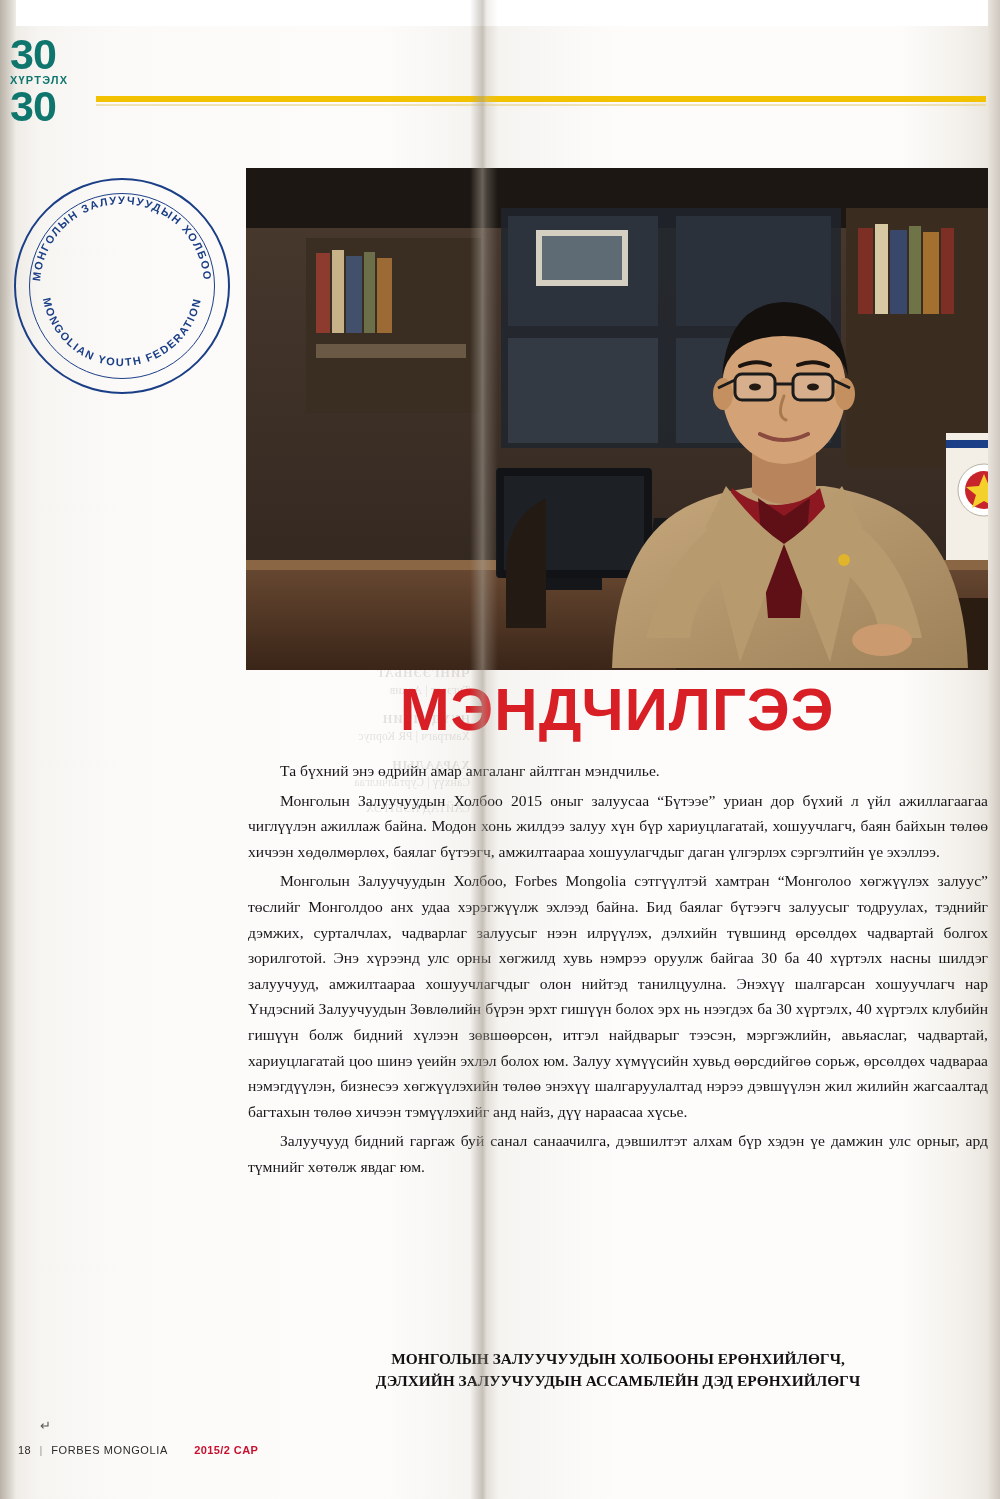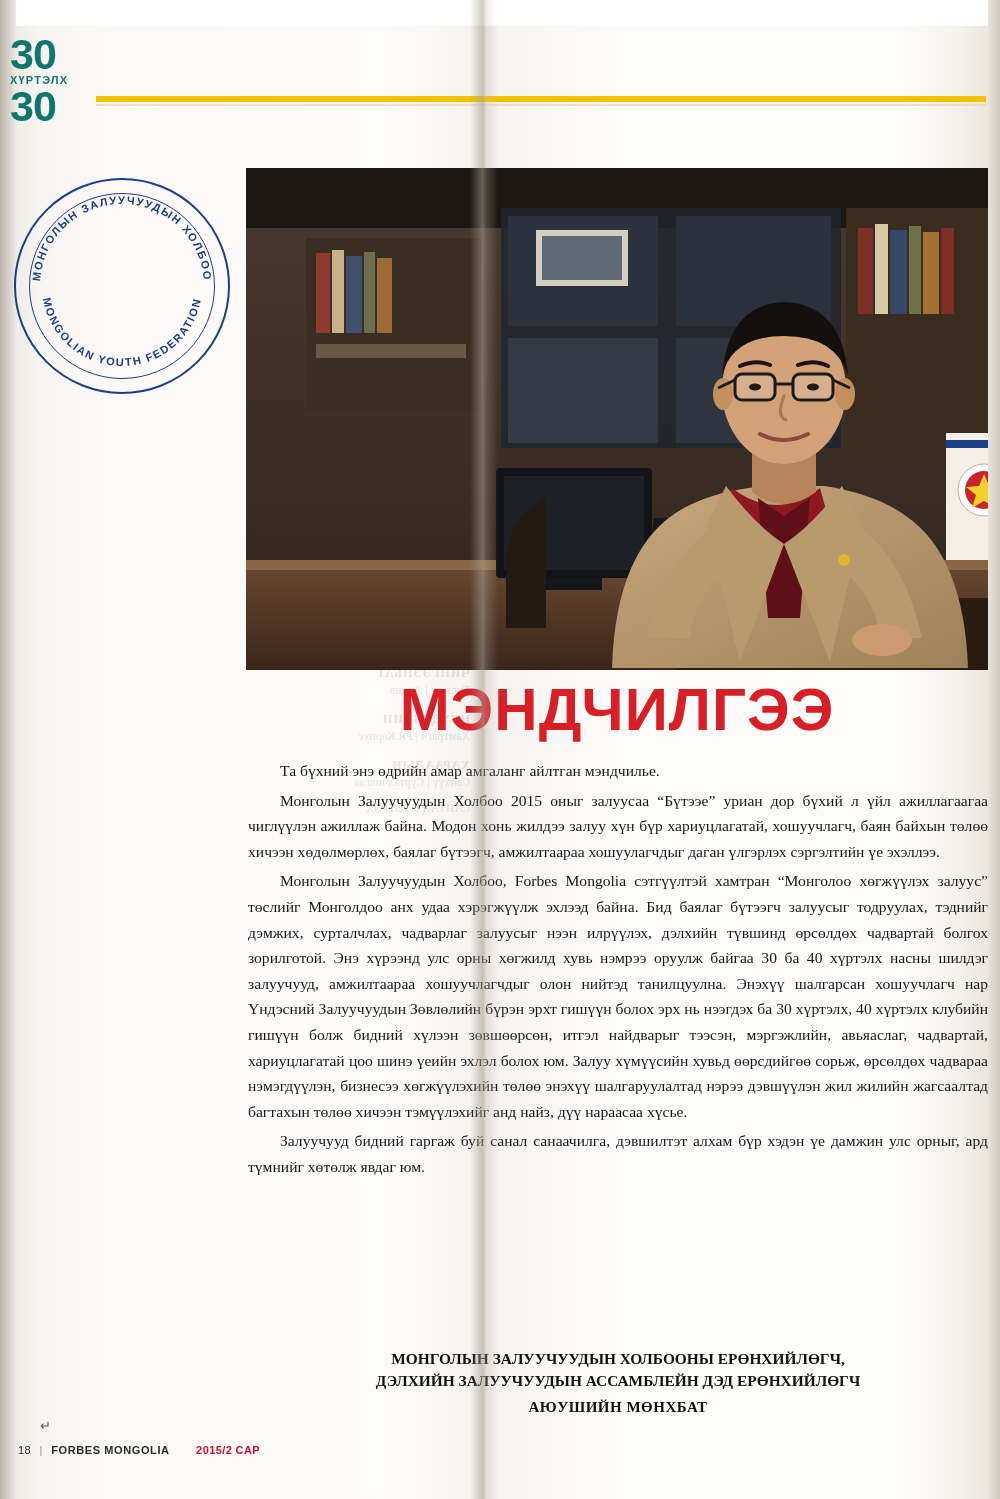--- a/index.html
+++ b/index.html
@@ -221,21 +221,21 @@
     position: absolute;
     left: 18px;
     top: 1444px;
     font-family: "Liberation Sans", sans-serif;
     font-size: 11px;
     color: #2a2a2a;
     letter-spacing: .4px;
   }
   .footer .pg { font-weight: normal; }
   .footer .sep { color: #999; margin: 0 5px; }
-  .footer .brand { font-weight: bold; letter-spacing: .6px; }
+  .footer .brand { font-weight: normal; letter-spacing: .6px; }
   .footer .issue { color: #c8102e; font-weight: bold; margin-left: 23px; }
   .footer-arrow {
     position: absolute;
     left: 40px;
     top: 1418px;
     color: #555;
     font-size: 13px;
   }
 </style>
 </head>
@@ -442,21 +442,20 @@
   <div class="article">
     <p>Та бүхний энэ өдрийн амар амгаланг айлтган мэндчилье.</p>
     <p>Монголын Залуучуудын Холбоо 2015 оныг залуусаа “Бүтээе” уриан дор бүхий л үйл ажиллагаагаа чиглүүлэн ажиллаж байна. Модон хонь жилдээ залуу хүн бүр хариуцлагатай, хошуучлагч, баян байхын төлөө хичээн хөдөлмөрлөх, баялаг бүтээгч, амжилтаараа хошуулагчдыг даган үлгэрлэх сэргэлтийн үе эхэллээ.</p>
     <p>Монголын Залуучуудын Холбоо, Forbes Mongolia сэтгүүлтэй хамтран “Монголоо хөгжүүлэх залуус” төслийг Монголдоо анх удаа хэрэгжүүлж эхлээд байна. Бид баялаг бүтээгч залуусыг тодруулах, тэднийг дэмжих, сурталчлах, чадварлаг залуусыг нээн илрүүлэх, дэлхийн түвшинд өрсөлдөх чадвартай болгох зорилготой. Энэ хүрээнд улс орны хөгжилд хувь нэмрээ оруулж байгаа 30 ба 40 хүртэлх насны шилдэг залуучууд, амжилтаараа хошуучлагчдыг олон нийтэд танилцуулна. Энэхүү шалгарсан хошуучлагч нар Үндэсний Залуучуудын Зөвлөлийн бүрэн эрхт гишүүн болох эрх нь нээгдэх ба 30 хүртэлх, 40 хүртэлх клубийн гишүүн болж бидний хүлээн зөвшөөрсөн, итгэл найдварыг тээсэн, мэргэжлийн, авьяаслаг, чадвартай, хариуцлагатай цоо шинэ үеийн эхлэл болох юм. Залуу хүмүүсийн хувьд өөрсдийгөө сорьж, өрсөлдөх чадвараа нэмэгдүүлэн, бизнесээ хөгжүүлэхийн төлөө энэхүү шалгаруулалтад нэрээ дэвшүүлэн жил жилийн жагсаалтад багтахын төлөө хичээн тэмүүлэхийг анд найз, дүү нараасаа хүсье.</p>
     <p>Залуучууд бидний гаргаж буй санал санаачилга, дэвшилтэт алхам бүр хэдэн үе дамжин улс орныг, ард түмнийг хөтөлж явдаг юм.</p>
   </div>
 
   <div class="signature">
     <div>МОНГОЛЫН ЗАЛУУЧУУДЫН ХОЛБООНЫ ЕРӨНХИЙЛӨГЧ,</div>
     <div>ДЭЛХИЙН ЗАЛУУЧУУДЫН АССАМБЛЕЙН ДЭД ЕРӨНХИЙЛӨГЧ</div>
-    <div class="name">АЮУШИЙН МӨНХБАТ</div>
   </div>
 
   <div class="footer-arrow">↵</div>
   <div class="footer">
     <span class="pg">18</span>
     <span class="sep">|</span>
     <span class="brand">FORBES MONGOLIA</span>
     <span class="issue">2015/2 CAP</span>
   </div>
 

